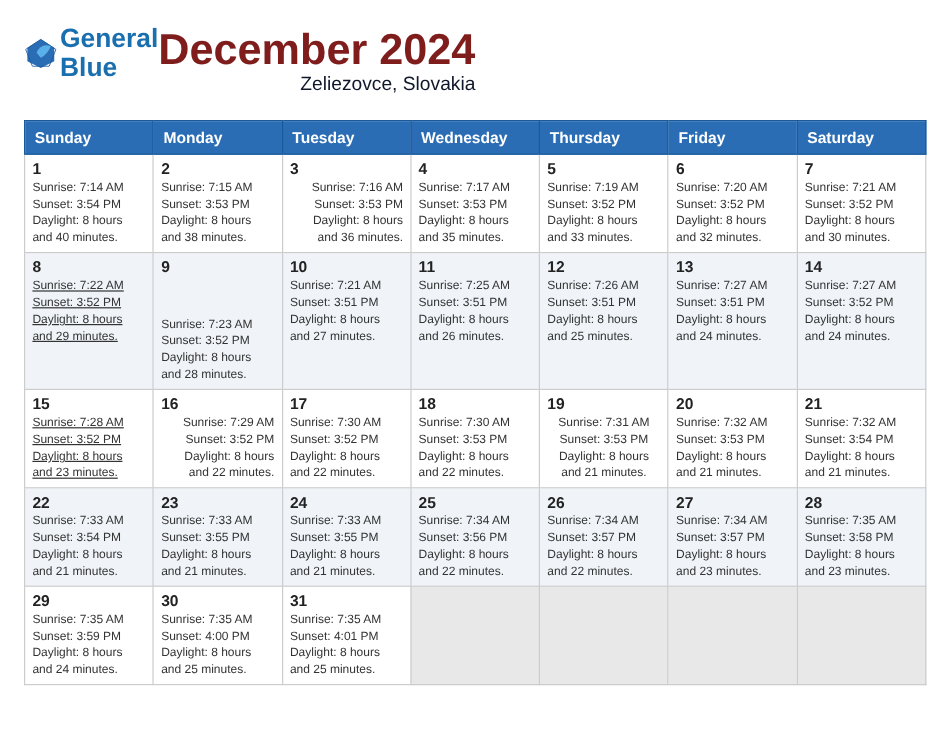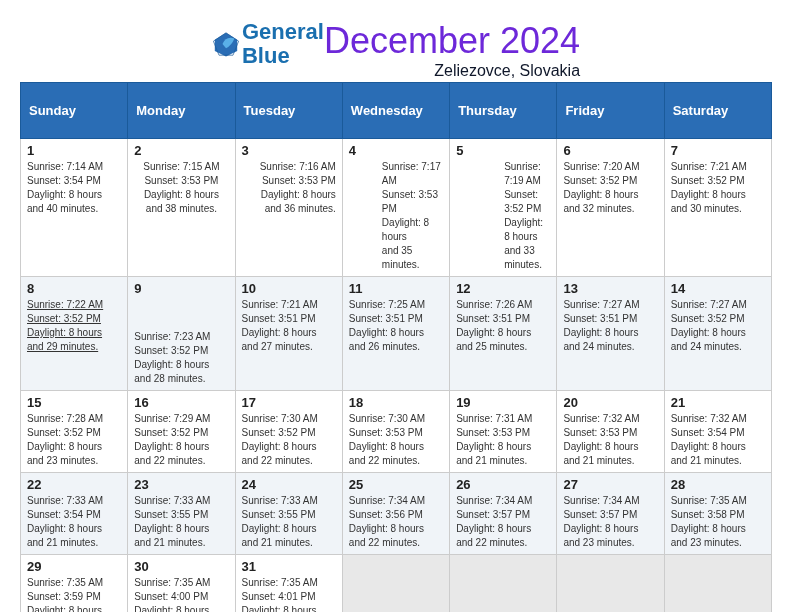--- a/index.html
+++ b/index.html
@@ -5,23 +5,23 @@
     * { box-sizing: border-box; margin: 0; padding: 0; }
     body {
       font-family: Arial, sans-serif;
       background: #fff;
       width: 792px;
       min-height: 612px;
       padding: 20px;
     }
     .header {
       display: flex;
-      justify-content: center;
+      justify-content: flex-start;
       align-items: flex-start;
-      margin-bottom: 2px;
+      margin-bottom: 20px;
     }
     .logo {
       display: flex;
       align-items: center;
     }
     .logo-text {
       font-size: 22px;
       font-weight: bold;
       color: #333;
       line-height: 1.1;
@@ -32,37 +32,37 @@
     .logo-icon {
       width: 28px;
       height: 28px;
       margin-right: 2px;
     }
     .title-block {
       text-align: right;
     }
     .month-title {
       font-size: 36px;
-      font-weight: normal;
-      color: #6d28d9;
+      font-weight: bold;
+      color: #7f1d1d;
     }
     .location {
       font-size: 16px;
       color: #0f172a;
     }
     .calendar {
       width: 100%;
       border-collapse: collapse;
       font-size: 11px;
     }
     .calendar th {
       background-color: #2a6db5;
       color: #fff;
       text-align: left;
-      padding: 20px 8px;
+      padding: 6px 8px;
       font-size: 13px;
       font-weight: bold;
       border: 1px solid #1a5a9a;
     }
     .calendar td {
       border: 1px solid #ccc;
       vertical-align: top;
       padding: 4px 6px;
       width: 107px;
       min-height: 80px;
@@ -126,42 +126,42 @@
   <tr>
         <td>
           <span class="day-num">1</span>
           <div class="day-info" style="white-space: pre-line;">Sunrise: 7:14 AM
 Sunset: 3:54 PM
 Daylight: 8 hours
 and 40 minutes.</div>
         </td>
         <td>
           <span class="day-num">2</span>
-          <div class="day-info" style="white-space: pre-line; text-align: center;">Sunrise: 7:15 AM
+          <div class="day-info" style="white-space: pre-line;">Sunrise: 7:15 AM
 Sunset: 3:53 PM
 Daylight: 8 hours
 and 38 minutes.</div>
         </td>
         <td>
           <span class="day-num">3</span>
           <div class="day-info" style="white-space: pre-line; text-align: right;">Sunrise: 7:16 AM
 Sunset: 3:53 PM
 Daylight: 8 hours
 and 36 minutes.</div>
         </td>
         <td>
           <span class="day-num">4</span>
-          <div class="day-info" style="white-space: pre-line; margin-left: 33px;">Sunrise: 7:17 AM
+          <div class="day-info" style="white-space: pre-line;">Sunrise: 7:17 AM
 Sunset: 3:53 PM
 Daylight: 8 hours
 and 35 minutes.</div>
         </td>
         <td>
           <span class="day-num">5</span>
-          <div class="day-info" style="white-space: pre-line; margin-left: 48px;">Sunrise: 7:19 AM
+          <div class="day-info" style="white-space: pre-line;">Sunrise: 7:19 AM
 Sunset: 3:52 PM
 Daylight: 8 hours
 and 33 minutes.</div>
         </td>
         <td>
           <span class="day-num">6</span>
           <div class="day-info" style="white-space: pre-line;">Sunrise: 7:20 AM
 Sunset: 3:52 PM
 Daylight: 8 hours
 and 32 minutes.</div>
@@ -221,49 +221,49 @@
           <span class="day-num">14</span>
           <div class="day-info" style="white-space: pre-line;">Sunrise: 7:27 AM
 Sunset: 3:52 PM
 Daylight: 8 hours
 and 24 minutes.</div>
         </td>
       </tr>
       <tr>
         <td>
           <span class="day-num">15</span>
-          <div class="day-info" style="white-space: pre-line;">Sunrise: 7:28 AM
+          <div class="day-info" style="white-space: pre-line; text-decoration: underline;">Sunrise: 7:28 AM
 Sunset: 3:52 PM
 Daylight: 8 hours
 and 23 minutes.</div>
         </td>
         <td>
           <span class="day-num">16</span>
-          <div class="day-info" style="white-space: pre-line;">Sunrise: 7:29 AM
+          <div class="day-info" style="white-space: pre-line; text-align: right;">Sunrise: 7:29 AM
 Sunset: 3:52 PM
 Daylight: 8 hours
 and 22 minutes.</div>
         </td>
         <td>
           <span class="day-num">17</span>
           <div class="day-info" style="white-space: pre-line;">Sunrise: 7:30 AM
 Sunset: 3:52 PM
 Daylight: 8 hours
 and 22 minutes.</div>
         </td>
         <td>
           <span class="day-num">18</span>
           <div class="day-info" style="white-space: pre-line;">Sunrise: 7:30 AM
 Sunset: 3:53 PM
 Daylight: 8 hours
 and 22 minutes.</div>
         </td>
         <td>
           <span class="day-num">19</span>
-          <div class="day-info" style="white-space: pre-line;">Sunrise: 7:31 AM
+          <div class="day-info" style="white-space: pre-line; text-align: center;">Sunrise: 7:31 AM
 Sunset: 3:53 PM
 Daylight: 8 hours
 and 21 minutes.</div>
         </td>
         <td>
           <span class="day-num">20</span>
           <div class="day-info" style="white-space: pre-line;">Sunrise: 7:32 AM
 Sunset: 3:53 PM
 Daylight: 8 hours
 and 21 minutes.</div>

